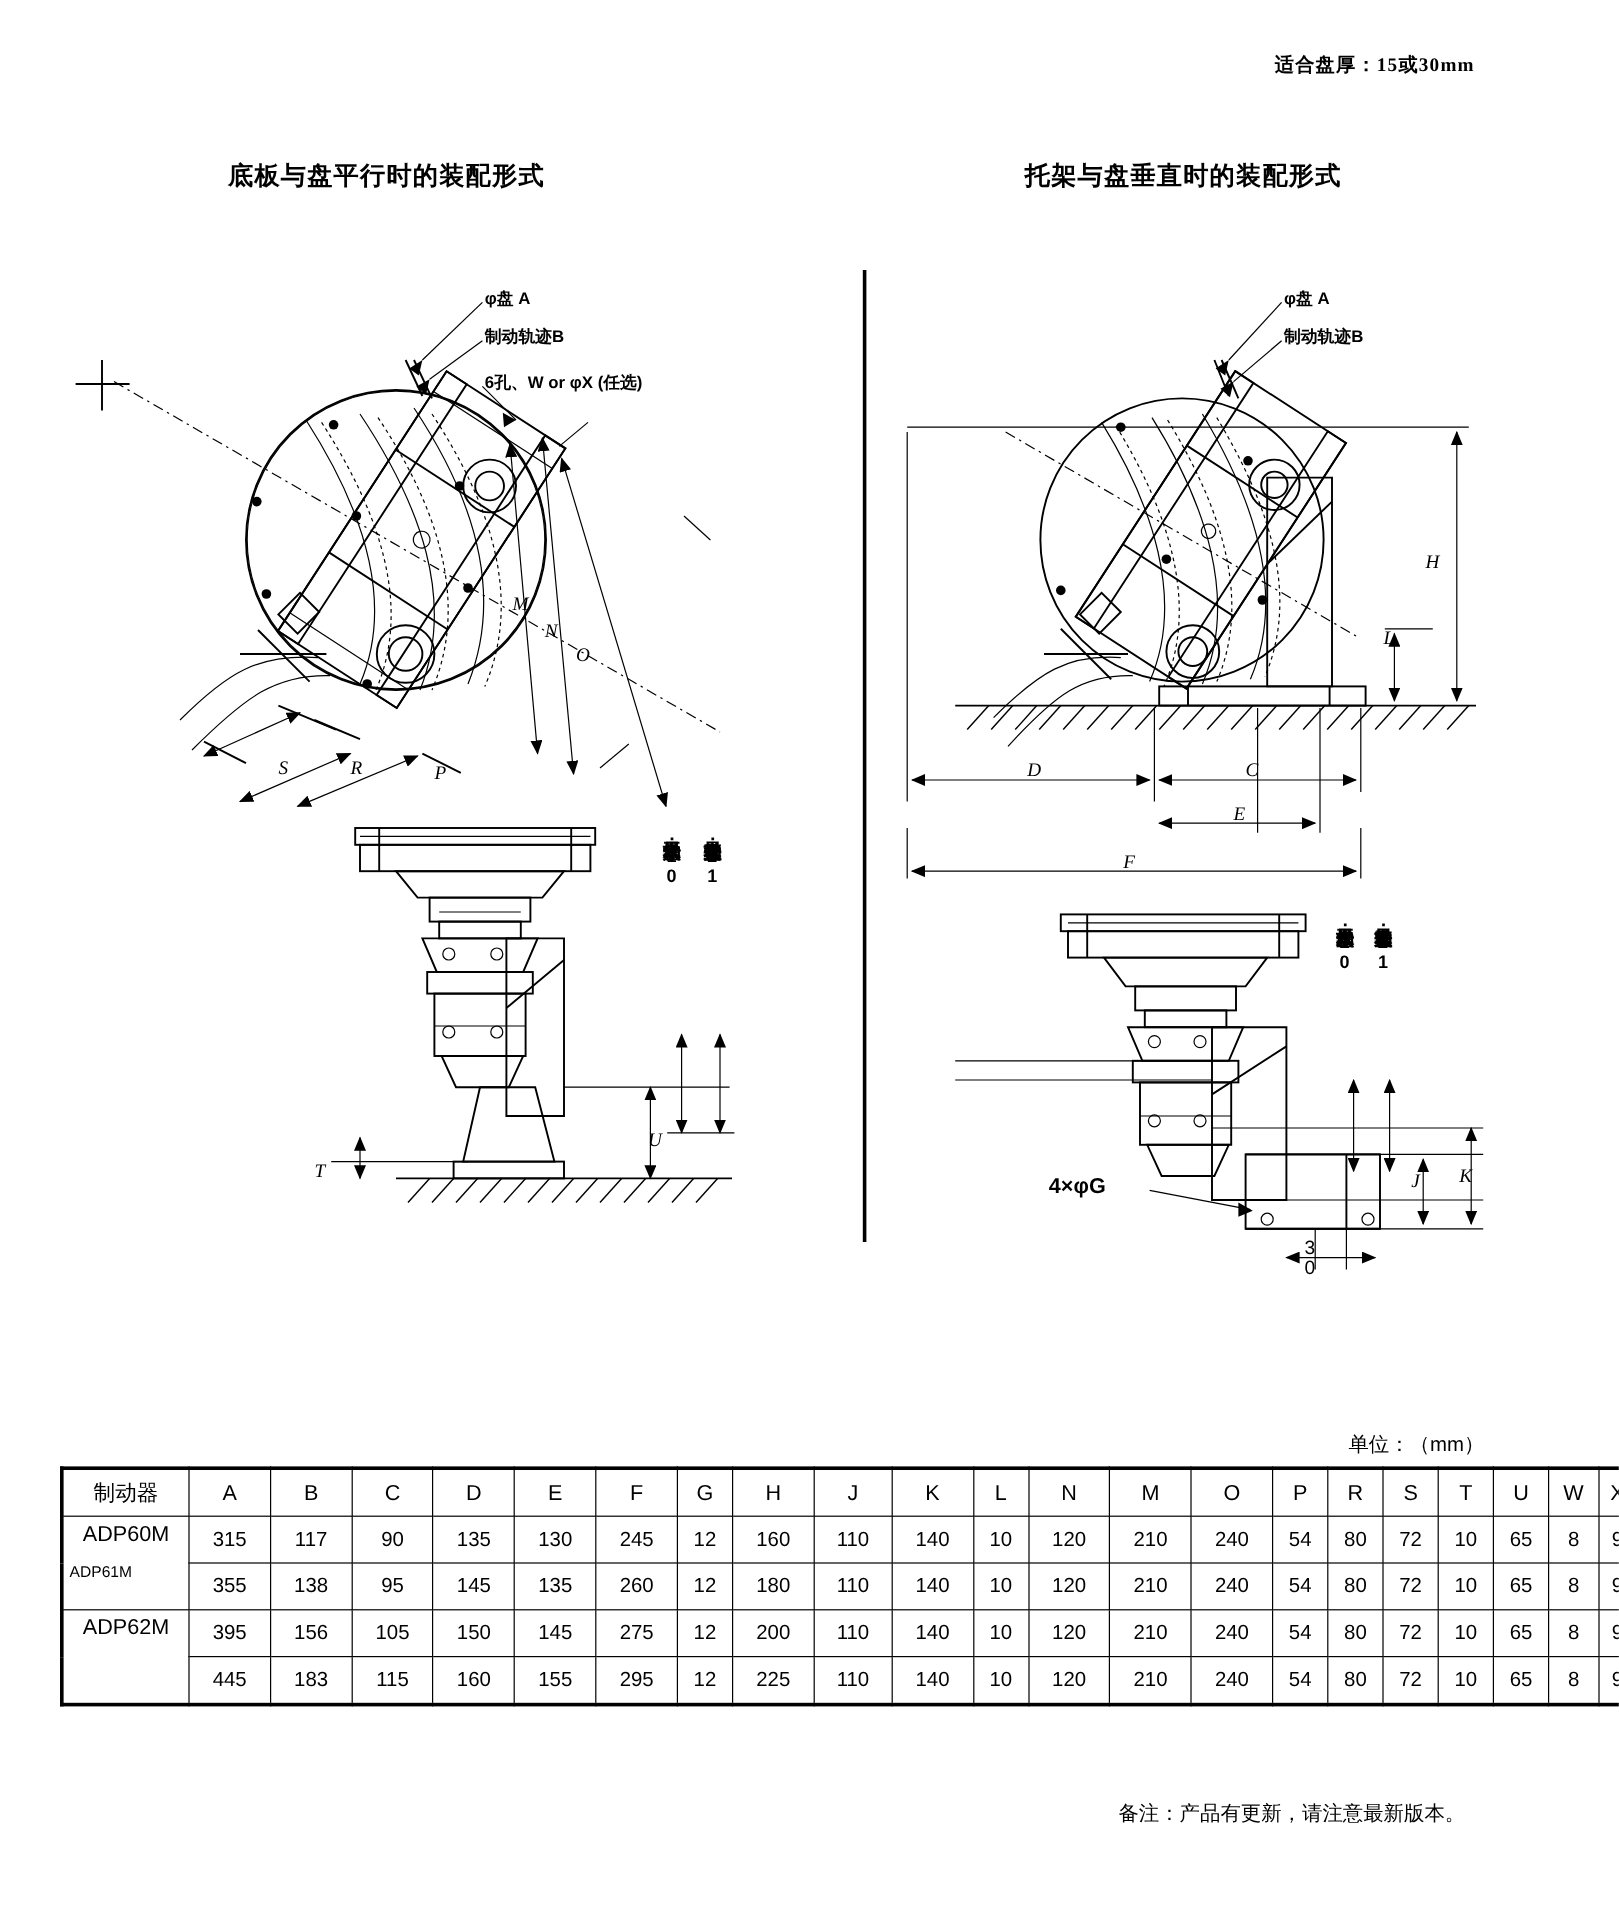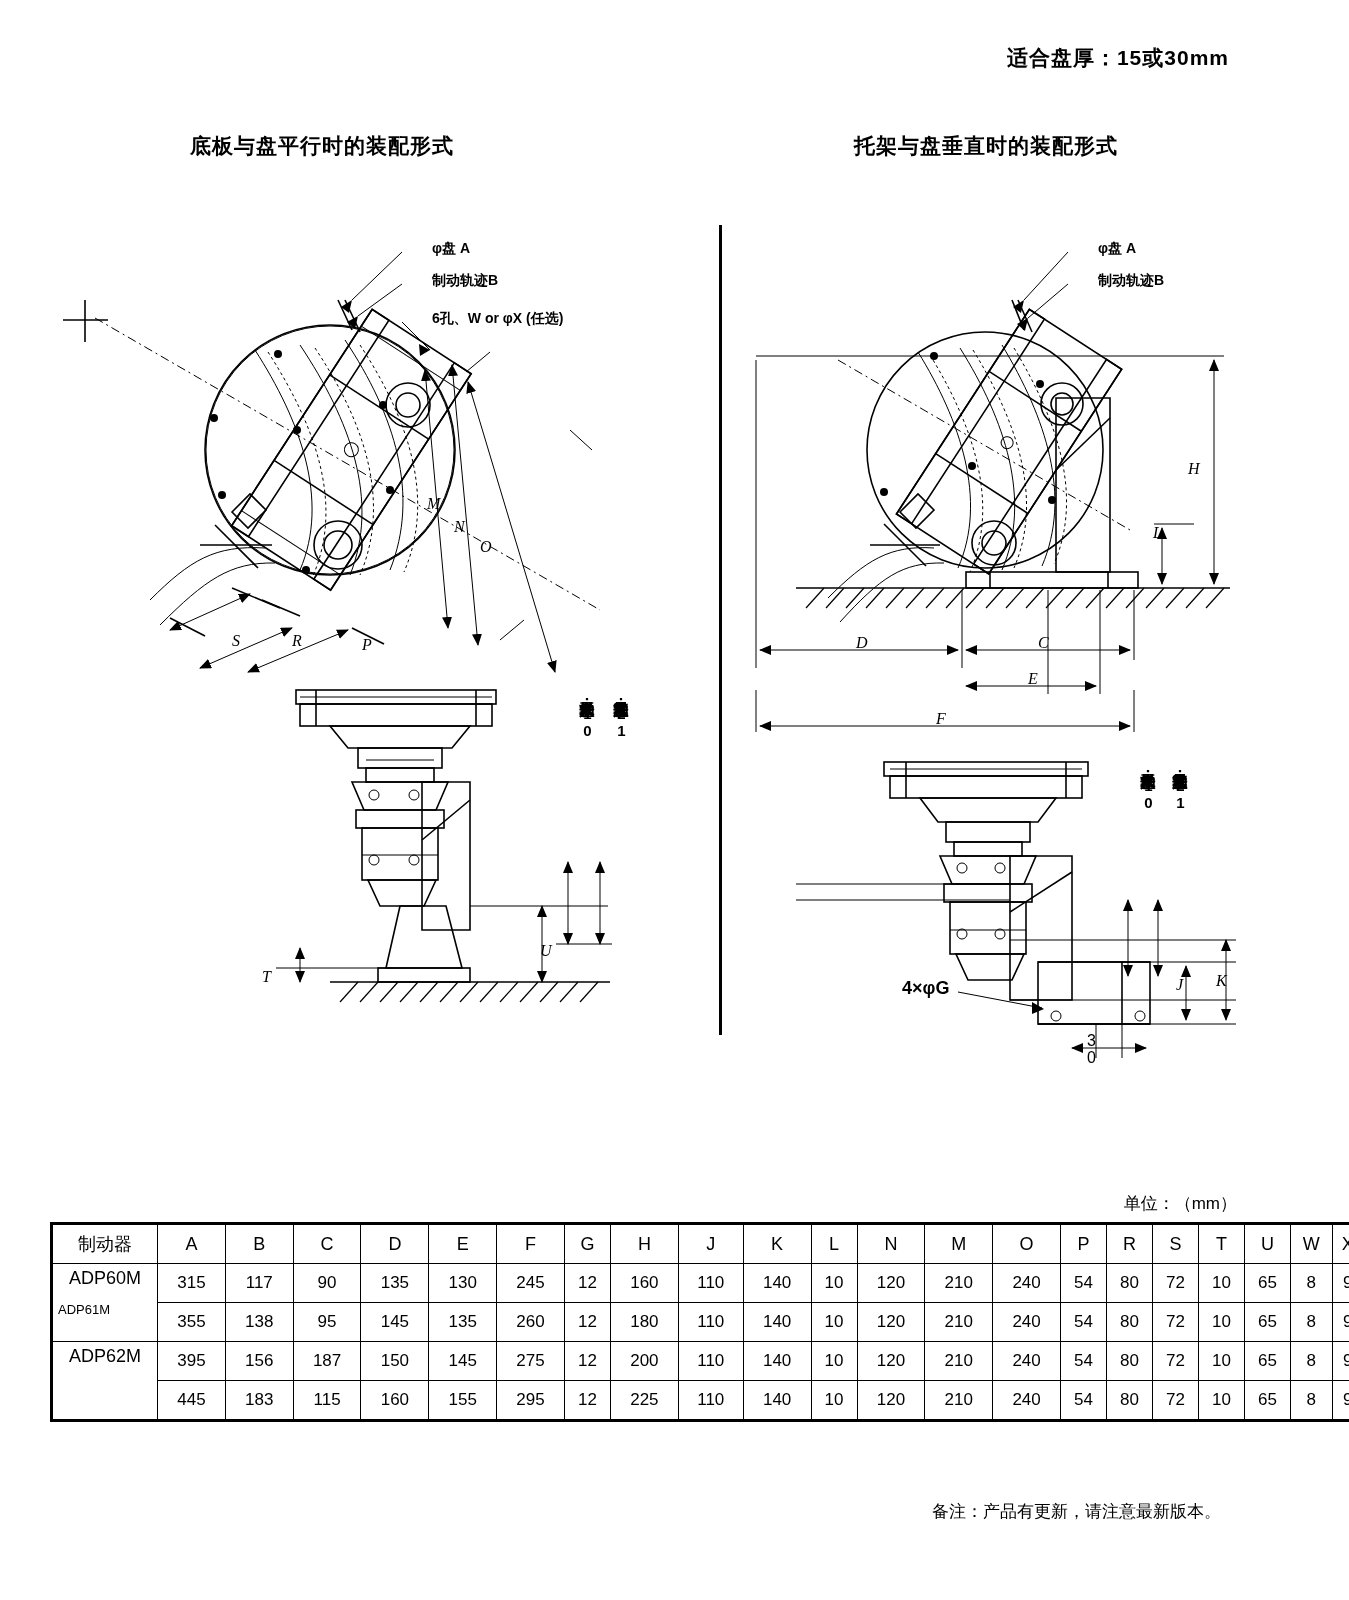--- a/index.html
+++ b/index.html
@@ -6,37 +6,37 @@
   body{
     width:1349px;height:1600px;background:#ffffff;
     font-family:"Liberation Sans", sans-serif;
     color:#000;position:relative;overflow:hidden;
   }
   .page{position:relative;width:1349px;height:1600px;}
 
   
   .disc-thickness{
     position:absolute;right:120px;top:44px;
-    font-size:21px;font-weight:bold;letter-spacing:1px;
+    font-size:16px;font-weight:bold;letter-spacing:1px;font-family:Liberation Serif, serif;
   }
   .title-left{
     position:absolute;left:190px;top:132px;
     font-size:21px;font-weight:bold;letter-spacing:1px;
   }
   .title-right{
     position:absolute;left:836px;top:132px;
     font-size:21px;font-weight:bold;letter-spacing:1px;margin-left:18px;
   }
   .divider{
     position:absolute;left:719px;top:225px;width:3px;height:810px;background:#000;
   }
 
   
   .lbl{position:absolute;font-size:14px;white-space:nowrap;}
-  .lbl-b{font-weight:bold;margin-left:28px;}
+  .lbl-b{font-weight:bold;}
   .vlbl{position:absolute;font-size:14px;white-space:nowrap;
         writing-mode:vertical-rl;text-orientation:upright;}
   .dim{position:absolute;font-size:16px;font-style:italic;font-family:"Liberation Serif",serif;}
 
   svg{position:absolute;left:0;top:0;overflow:visible;}
   .ln{stroke:#000;fill:none;}
   .thin{stroke-width:1;}
   .med{stroke-width:1.6;}
   .dash{stroke-dasharray:9 4 2 4;stroke-width:1;}
   .dot{stroke-dasharray:3 3;stroke-width:1;}
@@ -516,21 +516,21 @@
           <td>72</td>
           <td>10</td>
           <td>65</td>
           <td>8</td>
           <td>9</td>
         </tr>
         <tr>
           <td class="namecol" rowspan="2" style="vertical-align:top;padding-top:4px;">ADP62M</td>
           <td>395</td>
           <td>156</td>
-          <td>187</td>
+          <td>105</td>
           <td>150</td>
           <td>145</td>
           <td>275</td>
           <td>12</td>
           <td>200</td>
           <td>110</td>
           <td>140</td>
           <td>10</td>
           <td>120</td>
           <td>210</td>

